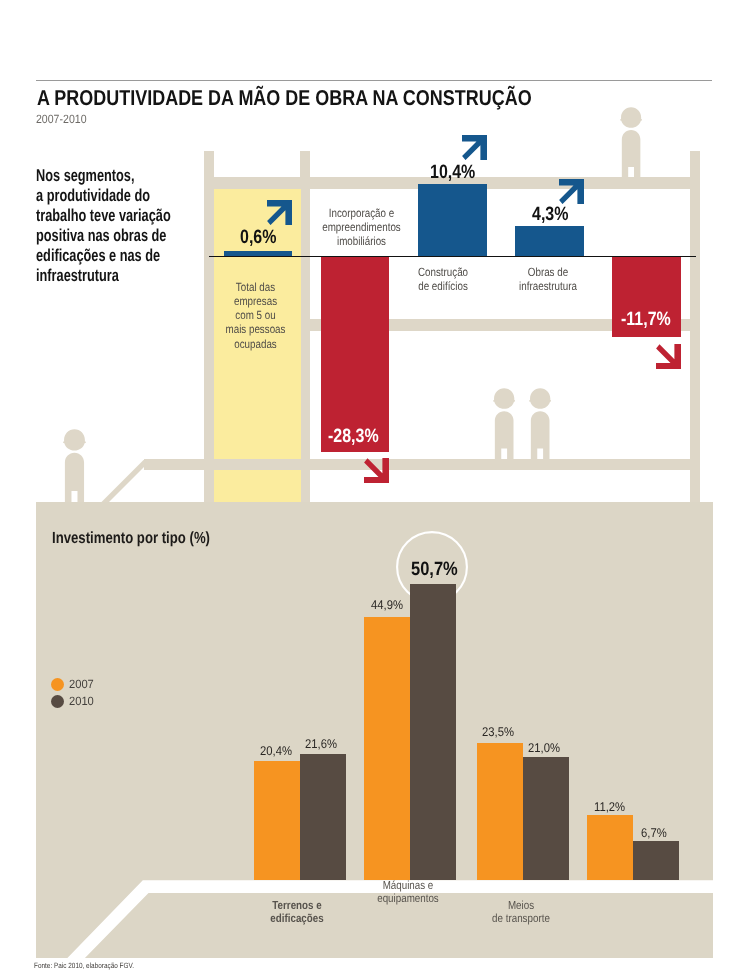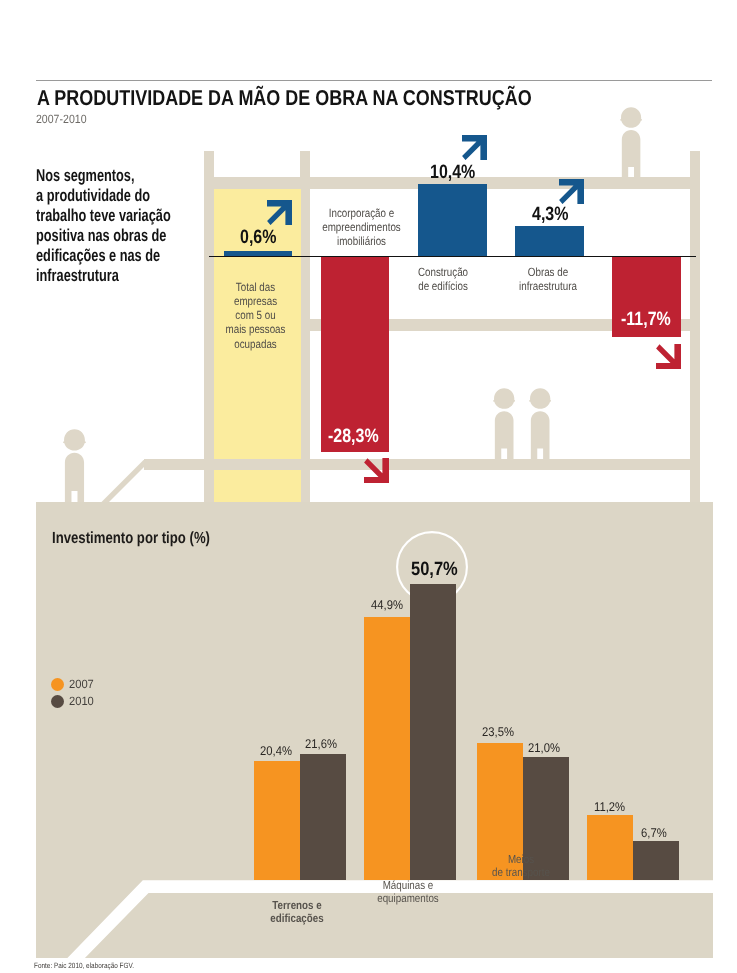--- a/index.html
+++ b/index.html
@@ -186,21 +186,21 @@
     </svg>
 <div class="abs" style="left:0;top:0;width:737px;height:973px;">
   <div class="abs ylab" style="left:251px;top:899px;width:92px;font-weight:bold;">
     <span>Terrenos e</span>
     <span>edificações</span>
   </div>
   <div class="abs ylab" style="left:362px;top:879px;width:92px;">
     <span>Máquinas e</span>
     <span>equipamentos</span>
   </div>
-  <div class="abs ylab" style="left:475px;top:853px;width:92px;">
+  <div class="abs ylab" style="left:475px;top:899px;width:92px;">
     <span>Meios</span>
     <span>de transporte</span>
   </div>
 </div>
 <div class="abs" style="left:0;top:0;width:737px;height:973px;">
   <div class="abs obar-label " style="left:260px;top:744px;">20,4%</div>
   <div class="abs obar-label " style="left:305px;top:737px;">21,6%</div>
   <div class="abs obar-label " style="left:371px;top:598px;">44,9%</div>
   <div class="abs obar-label hi" style="left:411px;top:559px;">50,7%</div>
   <div class="abs obar-label " style="left:482px;top:725px;">23,5%</div>

